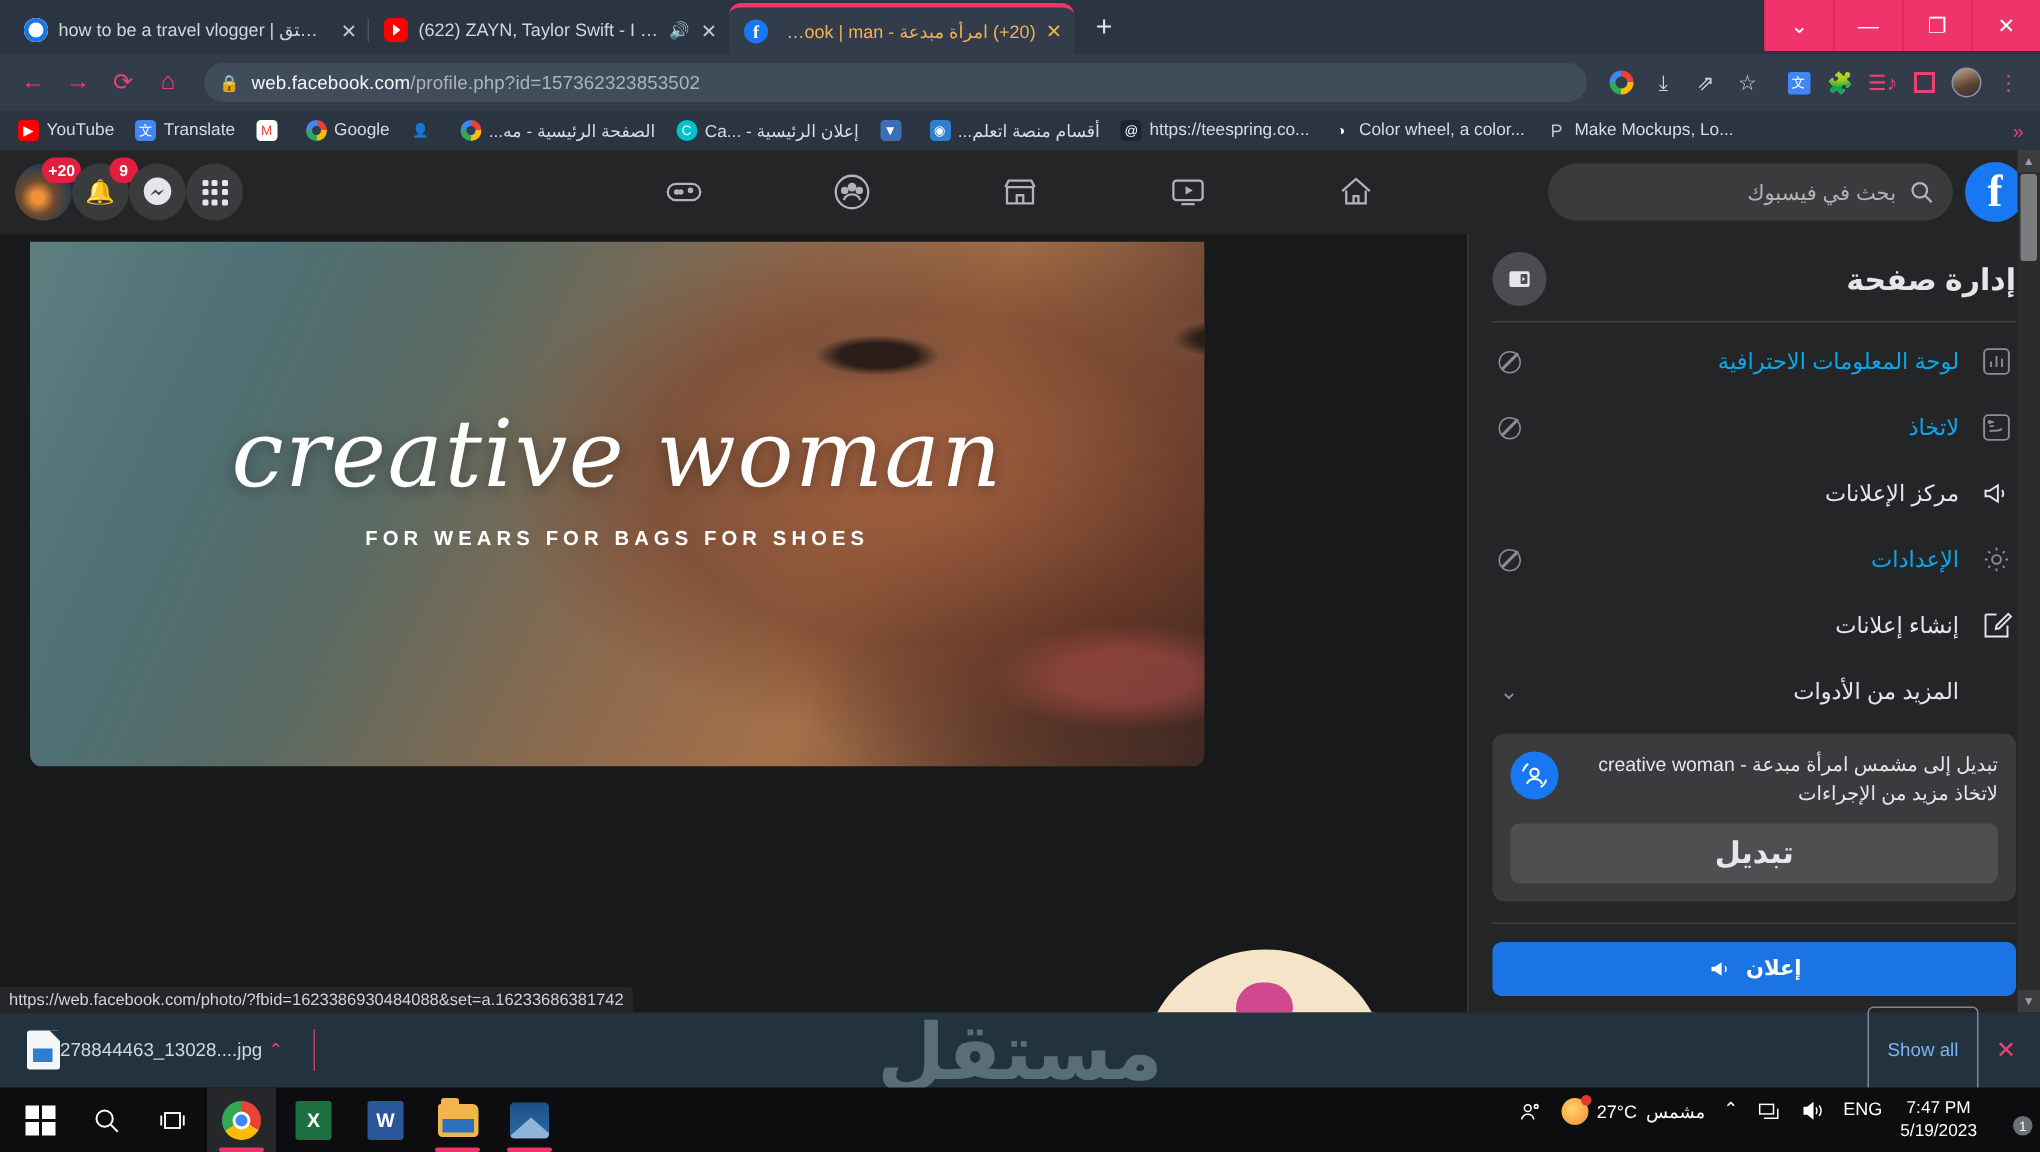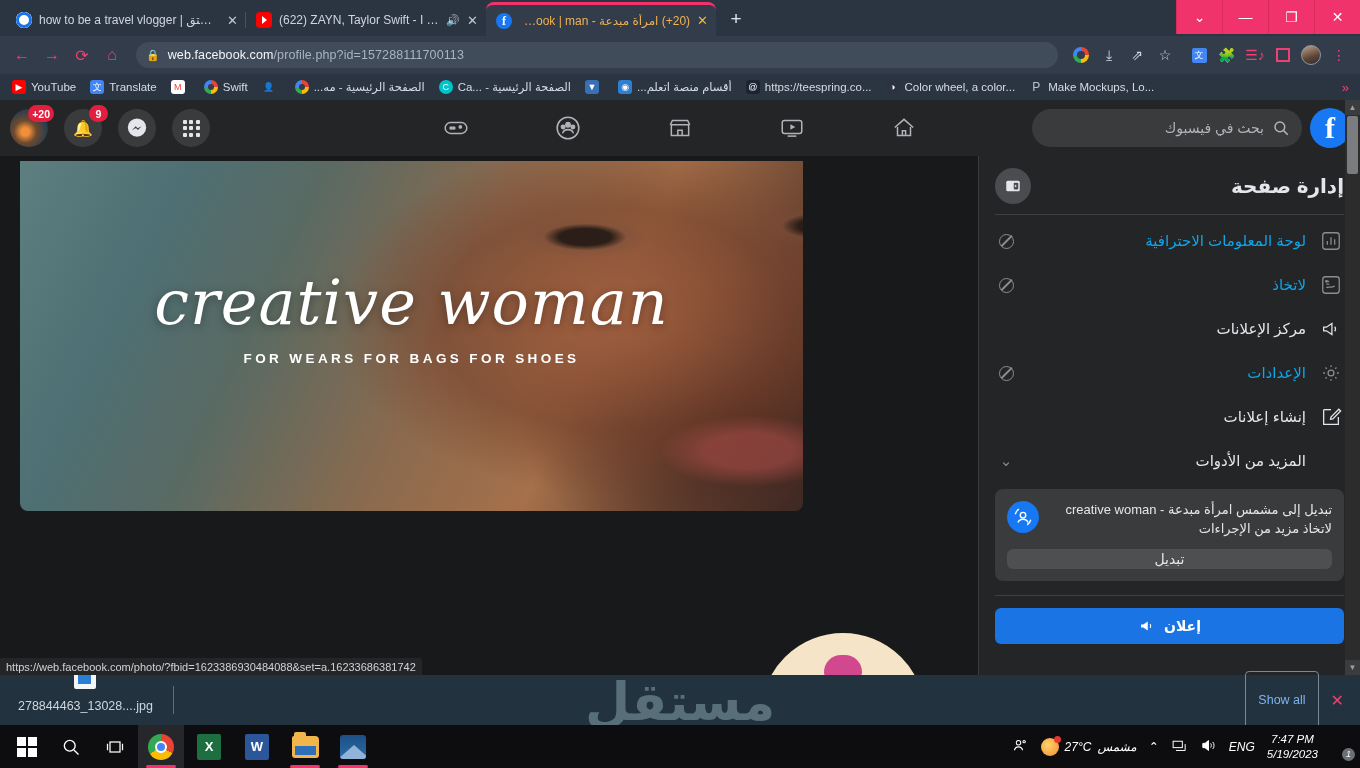--- a/index.html
+++ b/index.html
@@ -56,21 +56,21 @@
   .bookmarks { height:26px; background:#2b3441; display:flex; align-items:center; padding:0 7px; gap:4px; font-size:11.5px; color:#d6dce4; overflow:hidden; }
   .bm { display:flex; align-items:center; gap:5px; padding:2px 5px; border-radius:4px; white-space:nowrap; }
   .bm-ico { width:14px; height:14px; border-radius:3px; flex:0 0 auto; display:flex; align-items:center; justify-content:center; font-size:9px; color:#fff; }
   .bm-label { max-width:160px; overflow:hidden; text-overflow:ellipsis; }
   .bm-arabic { direction:rtl; }
   .bm-overflow { margin-left:auto; color:#ef4072; font-size:13px; padding-right:4px; }
 
   
   .fbpage { position:absolute; left:0; top:100px; width:1360px; height:575px; background:#18191a; overflow:hidden; }
   .fbnav { height:56px; background:#242526; display:flex; align-items:center; padding:0 10px; position:relative; z-index:5; }
-  .nav-left { display:flex; align-items:flex-start; gap:16px; }
+  .nav-left { display:flex; align-items:flex-start; gap:0; }
   .nav-circle { width:38px; height:38px; border-radius:50%; background:#3a3b3c; display:flex; align-items:center; justify-content:center; color:#e4e6eb; position:relative; }
   .nav-avatar { width:38px; height:38px; border-radius:50%;
      background:radial-gradient(circle at 40% 60%, #f0903a 0 12%, #6d4a2f 35%, #1b3a55 75%); position:relative; }
   .badge { position:absolute; top:-4px; right:-6px; background:#e41e3f; color:#fff; font-size:10.5px; font-weight:bold;
      min-width:19px; height:17px; border-radius:9px; display:flex; align-items:center; justify-content:center; padding:0 4px; }
   .grid-icon { display:grid; grid-template-columns:repeat(3,4px); grid-gap:2.5px; }
   .grid-icon i { width:4px; height:4px; background:#e4e6eb; border-radius:1px; display:block; }
   .nav-center { position:absolute; left:400px; right:400px; display:flex; align-items:center; justify-content:space-around; height:100%; }
   .nav-tab { width:60px; height:44px; display:flex; align-items:center; justify-content:center; color:#b0b3b8; }
   .nav-right { margin-left:auto; display:flex; align-items:center; gap:8px; }
@@ -115,34 +115,34 @@
   .rs-item .ri { width:26px; display:flex; align-items:center; justify-content:center; flex:0 0 auto; }
   .rs-item .rlabel { flex:1; }
   .rs-item .rtrail { width:22px; display:flex; align-items:center; justify-content:center; color:#8a8d91; font-size:15px; }
   .no-entry { width:15px; height:15px; border-radius:50%; border:1.5px solid #8a8d91; position:relative; display:inline-block; }
   .no-entry::after { content:""; position:absolute; left:-1px; top:5.5px; width:15px; height:1.5px; background:#8a8d91; transform:rotate(-45deg); }
 
   .switch-card { margin-top:6px; background:#3a3b3c; border-radius:8px; padding:12px; }
   .switch-top { display:flex; gap:10px; align-items:flex-start; }
   .switch-text { flex:1; color:#e4e6eb; font-size:13px; line-height:1.45; text-align:right; }
   .switch-av { width:32px; height:32px; border-radius:50%; background:#1877f2; display:flex; align-items:center; justify-content:center; flex:0 0 auto; }
-  .switch-btn { margin-top:10px; height:20px; border-radius:6px; background:#4e4f50; color:#e4e6eb; font-size:14px; font-weight:normal; display:flex; align-items:center; justify-content:center; }
+  .switch-btn { margin-top:10px; height:40px; border-radius:6px; background:#4e4f50; color:#e4e6eb; font-size:20px; font-weight:bold; display:flex; align-items:center; justify-content:center; }
   .rs-sep2 { height:1px; background:#3e4042; margin:14px 0 12px 0; }
   .ad-btn { height:36px; border-radius:6px; background:#1b74e4; color:#fff; font-size:14px; font-weight:bold;
      display:flex; align-items:center; justify-content:center; gap:8px; }
 
   
   .scrollbar { position:absolute; right:0; top:0; width:15px; height:575px; background:#2c2c2d; z-index:8; }
   .sb-up, .sb-down { height:15px; display:flex; align-items:center; justify-content:center; color:#9ba0a6; font-size:8px; background:#3b3c3d; }
   .sb-down { position:absolute; bottom:0; left:0; right:0; }
   .sb-thumb { position:absolute; top:16px; left:2px; width:11px; height:58px; background:#7a7c80; border-radius:2px; }
 
   
   .shelf { position:absolute; left:0; top:675px; width:1360px; height:50px; background:#22333f; display:flex; align-items:center; padding:0 10px; }
-  .dl-item { display:flex; align-items:center; gap:10px; padding:5px 8px; border-radius:4px;flex-direction:column; }
+  .dl-item { display:flex; align-items:center; gap:0; padding:5px 8px; border-radius:4px; }
   .dl-ico { width:22px; height:26px; background:#f4f6f8; border-radius:2px; position:relative; }
   .dl-ico::before { content:""; position:absolute; right:0; top:0; border-top:7px solid #22333f; border-left:7px solid transparent; }
   .dl-ico::after { content:""; position:absolute; left:4px; bottom:5px; width:13px; height:9px; background:#2a7fd4; }
   .dl-name { color:#cfd6de; font-size:12.5px; }
   .dl-caret { color:#ef4072; font-size:12px; margin-left:4px; }
   .dl-sep { width:1px; height:28px; background:#ef4072; margin-left:12px; opacity:.8; }
   .shelf-right { margin-left:auto; display:flex; align-items:center; gap:12px; }
   .showall { border:1px solid #7b8894; border-radius:4px; padding:21px 12px; color:#7cb3f2; font-size:12.5px; }
   .shelf-close { color:#ef4072; font-size:16px; padding-right:6px; }
 
@@ -161,21 +161,21 @@
   .win-logo i { background:#fff; display:block; }
   .ico-chrome { width:26px; height:26px; border-radius:50%; background:conic-gradient(#ea4335 0 33%, #fbbc05 0 66%, #34a853 0); position:relative; }
   .ico-chrome::after { content:""; position:absolute; inset:7px; border-radius:50%; background:#4285f4; border:2px solid #fff; }
   .ico-xl { width:24px; height:26px; background:#1d6f42; border-radius:2px; color:#fff; font-size:13px; font-weight:bold; display:flex; align-items:center; justify-content:center; }
   .ico-wd { width:24px; height:26px; background:#2b579a; border-radius:2px; color:#fff; font-size:13px; font-weight:bold; display:flex; align-items:center; justify-content:center; }
   .ico-folder { width:27px; height:22px; background:#f0b64b; border-radius:2px 4px 3px 3px; position:relative; }
   .ico-folder::before { content:""; position:absolute; left:2px; top:-4px; width:12px; height:5px; background:#f0b64b; border-radius:2px 2px 0 0; }
   .ico-folder::after { content:""; position:absolute; left:3px; bottom:3px; width:21px; height:9px; background:#2d6fb8; }
   .ico-photo { width:26px; height:24px; background:linear-gradient(#1d4f85,#2b6ca8); border-radius:3px; position:relative; overflow:hidden; }
   .ico-photo::after { content:""; position:absolute; left:-2px; bottom:0; border-left:16px solid transparent; border-right:16px solid transparent; border-bottom:14px solid #8fb3d9; }
-  .tb-right { margin-left:auto; display:flex; align-items:center; gap:12px; padding-right:8px; color:#fff; font-size:12px;font-style:italic; }
+  .tb-right { margin-left:auto; display:flex; align-items:flex-start; gap:12px; padding-right:8px; color:#fff; font-size:12px; }
   .weather { display:flex; align-items:center; gap:6px; }
   .sun { width:18px; height:18px; border-radius:50%; background:radial-gradient(circle at 40% 40%, #ffd36b, #f08c2e); position:relative; }
   .sun::after { content:""; position:absolute; right:-2px; top:-2px; width:7px; height:7px; border-radius:50%; background:#e4392f; }
   .clock { text-align:center; line-height:1.25; font-size:11.5px; }
   .tray-note { position:relative; width:22px; height:22px; }
   .note-sq { width:20px; height:16px; background:#e4e6eb; border-radius:2px; }
   .note-sq i { display:block; height:2px; background:#0d0d0f; margin:3px 3px 0 3px; }
   .note-badge { position:absolute; right:-3px; bottom:-3px; width:13px; height:13px; border-radius:50%; background:#6b6f76; color:#fff; font-size:9px; display:flex; align-items:center; justify-content:center; }
   .people-ico { font-size:15px; color:#fff; }
 </style>
@@ -211,21 +211,21 @@
     </div>
   </div>
 
   <div class="toolbar">
     <div class="tbtn">←</div>
     <div class="tbtn">→</div>
     <div class="tbtn">⟳</div>
     <div class="tbtn">⌂</div>
     <div class="omnibox">
       <span class="lock">🔒</span>
-      <span class="url"><span>web.facebook.com</span><span class="dim">/profile.php?id=157288111700113</span></span>
+      <span class="url"><span>web.facebook.com</span><span class="dim">/profile.php?id=157362323853502</span></span>
     </div>
     <div class="tbtn-r">
         <span class="gicon"></span>
       </div>
     <div class="tbtn-r">⤓</div>
     <div class="tbtn-r">⇗</div>
     <div class="tbtn-r">☆</div>
     <div class="tbtn-r" style="margin-left:6px;">
       <span style="width:15px;height:15px;background:#4285f4;border-radius:2px;color:#fff;font-size:9px;display:flex;align-items:center;justify-content:center;">文</span>
     </div>
@@ -250,35 +250,35 @@
       <span class="bm-label">Translate</span>
     </div>
     <div class="bm">
       <span class="bm-ico" style="background:#fff;color:#ea4335;">M</span>
       <span class="bm-label"></span>
     </div>
     <div class="bm">
       <span class="bm-ico">
           <span class="gicon" style="width:14px;height:14px;"></span>
         </span>
-      <span class="bm-label">Swift</span>
+      <span class="bm-label">Google</span>
     </div>
     <div class="bm">
       <span class="bm-ico" style="background:transparent;color:#d9534f;">👤</span>
       <span class="bm-label"></span>
     </div>
     <div class="bm">
       <span class="bm-ico">
           <span class="gicon" style="width:14px;height:14px;"></span>
         </span>
       <span class="bm-label bm-arabic">الصفحة الرئيسية - مه...</span>
     </div>
     <div class="bm">
       <span class="bm-ico" style="background:#00c4cc;border-radius:50%;">C</span>
-      <span class="bm-label bm-arabic">الصفحة الرئيسية - ...Ca</span>
+      <span class="bm-label bm-arabic">إعلان الرئيسية - ...Ca</span>
     </div>
     <div class="bm">
       <span class="bm-ico" style="background:#3b6fb5;">▼</span>
       <span class="bm-label"></span>
     </div>
     <div class="bm">
       <span class="bm-ico" style="background:#2f7fd0;">◉</span>
       <span class="bm-label bm-arabic">أقسام منصة اتعلم...</span>
     </div>
     <div class="bm">

